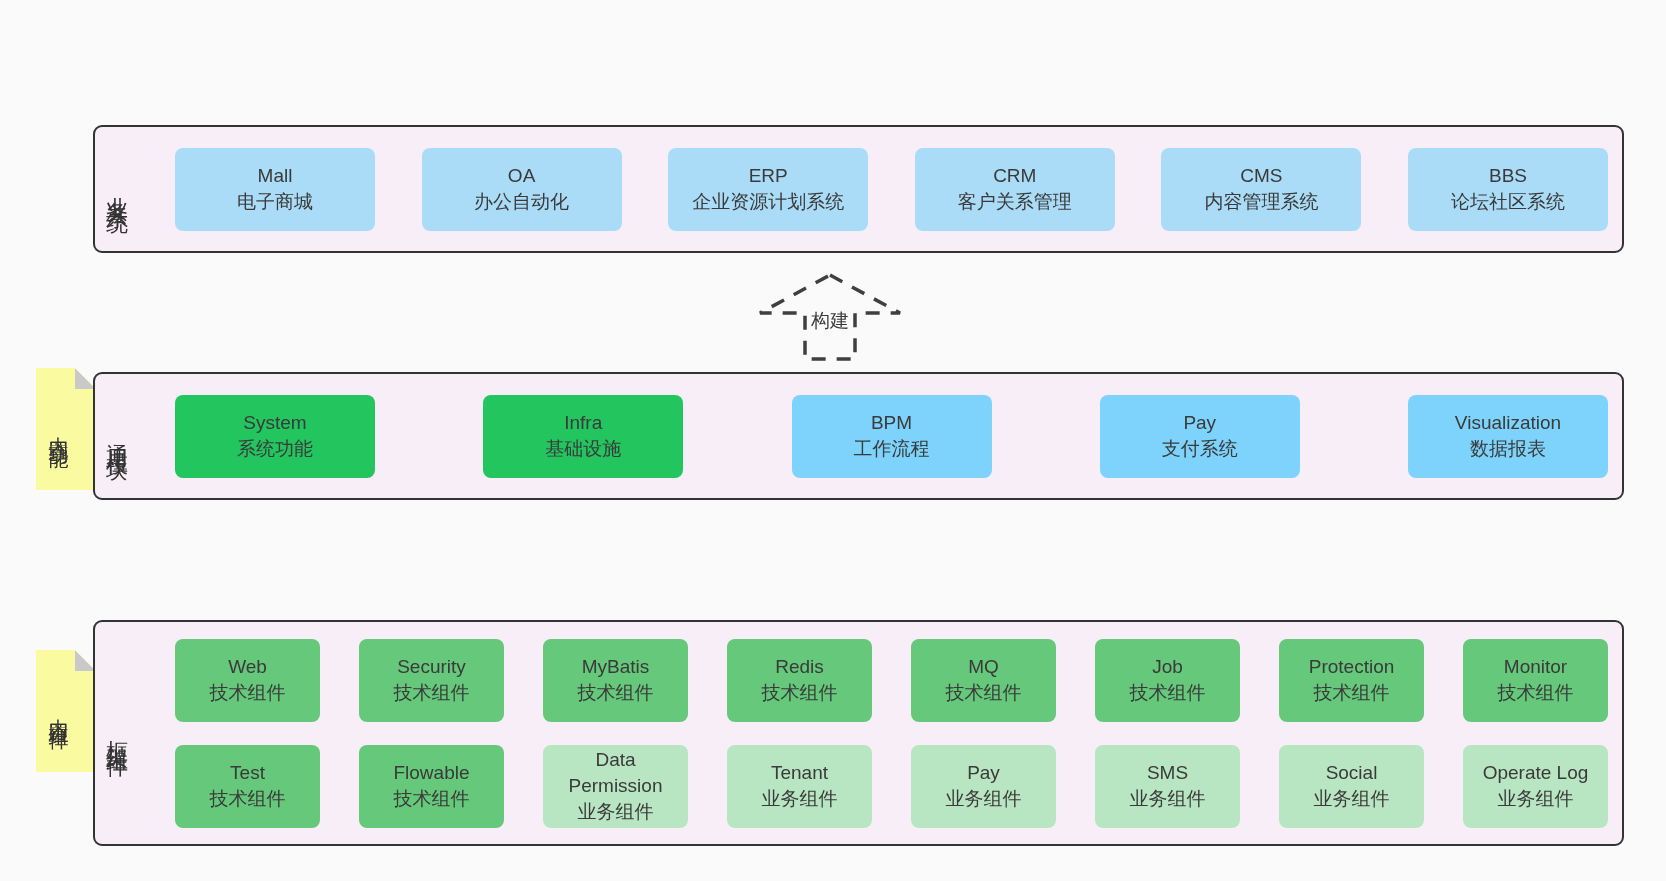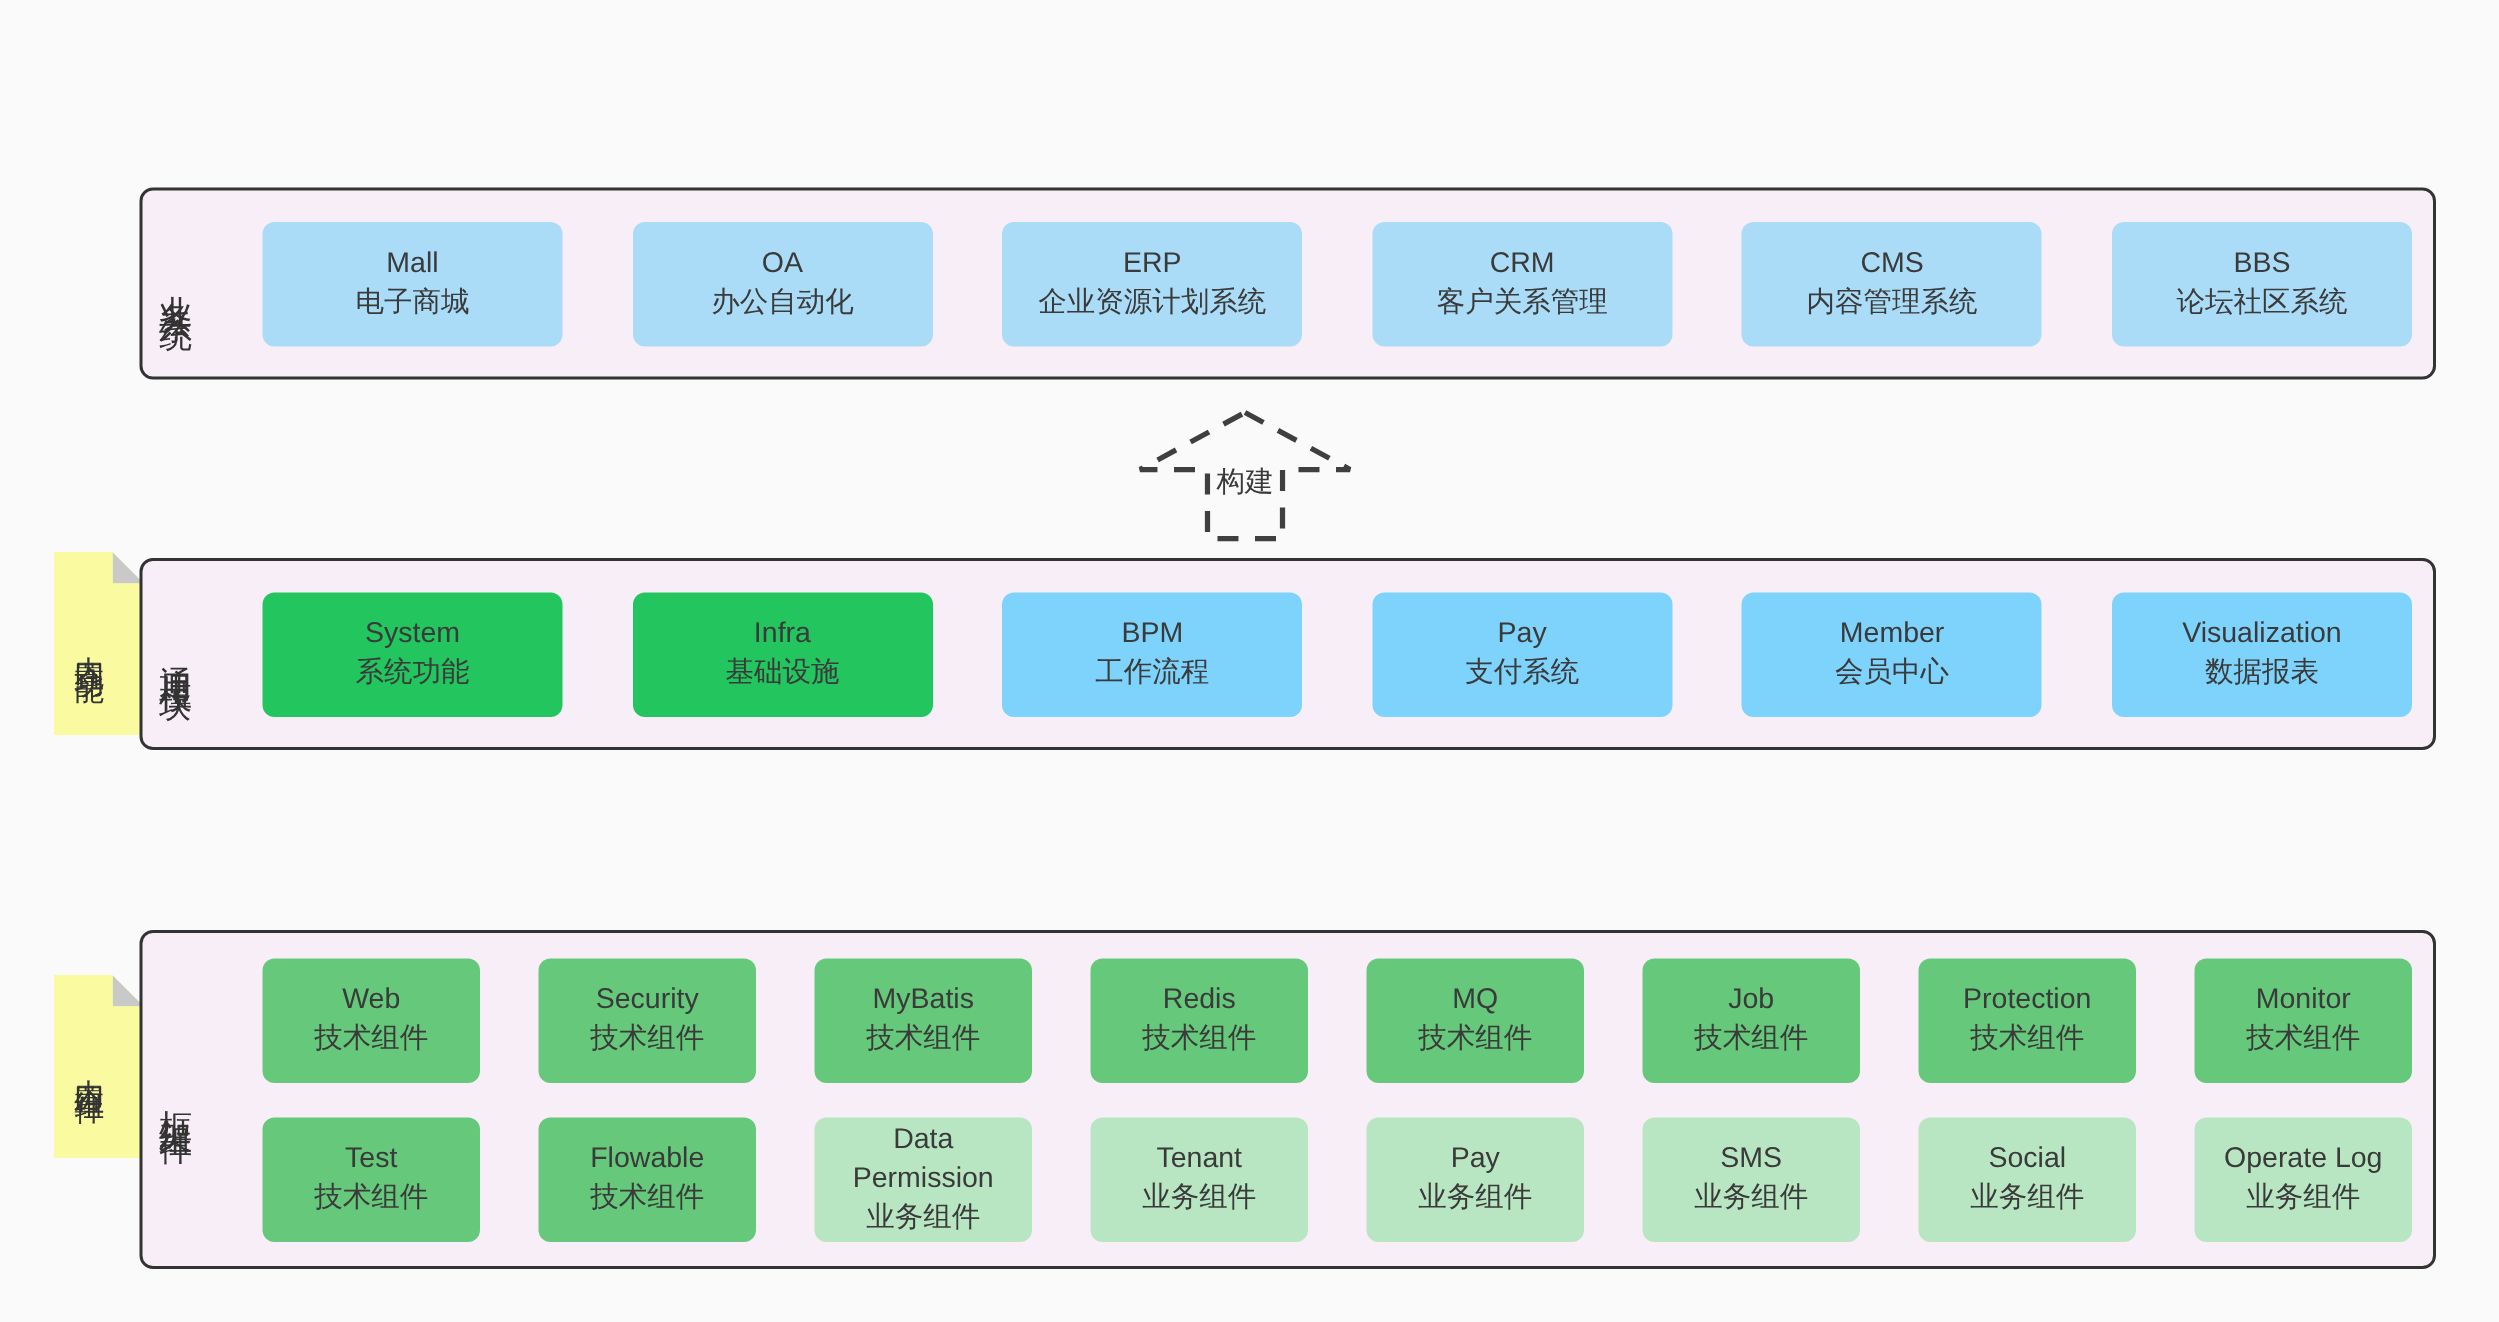--- a/index.html
+++ b/index.html
@@ -110,24 +110,20 @@
       </div>
       <div class="box w200 pink">
         <div>BPM</div>
         <div>工作流程</div>
       </div>
       <div class="box w200 pink">
         <div>Pay</div>
         <div>支付系统</div>
       </div>
       <div class="box w200 pink">
-        <div>Member</div>
-        <div>会员中心</div>
-      </div>
-      <div class="box w200 pink">
         <div>Visualization</div>
         <div>数据报表</div>
       </div>
     </div>
   </div>
 
 
   <div class="container" id="sec-framework">
     <div class="v-label">框架组件</div>
     <div class="rows">

